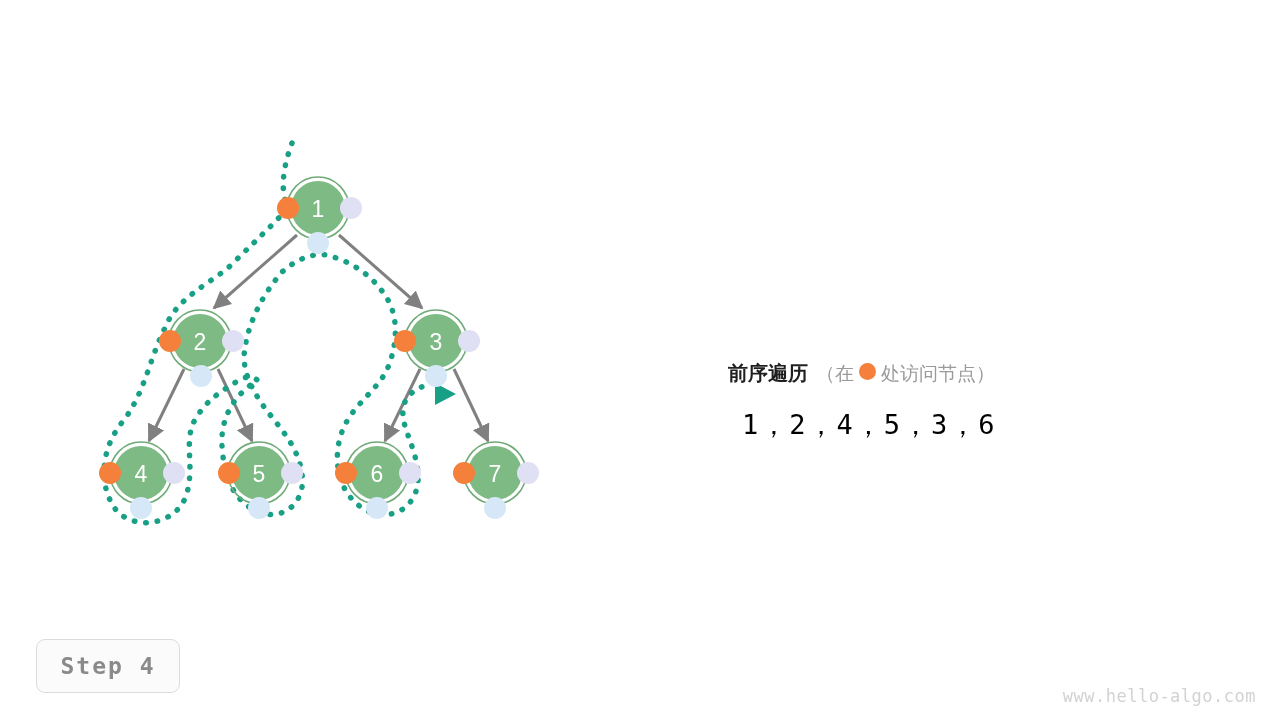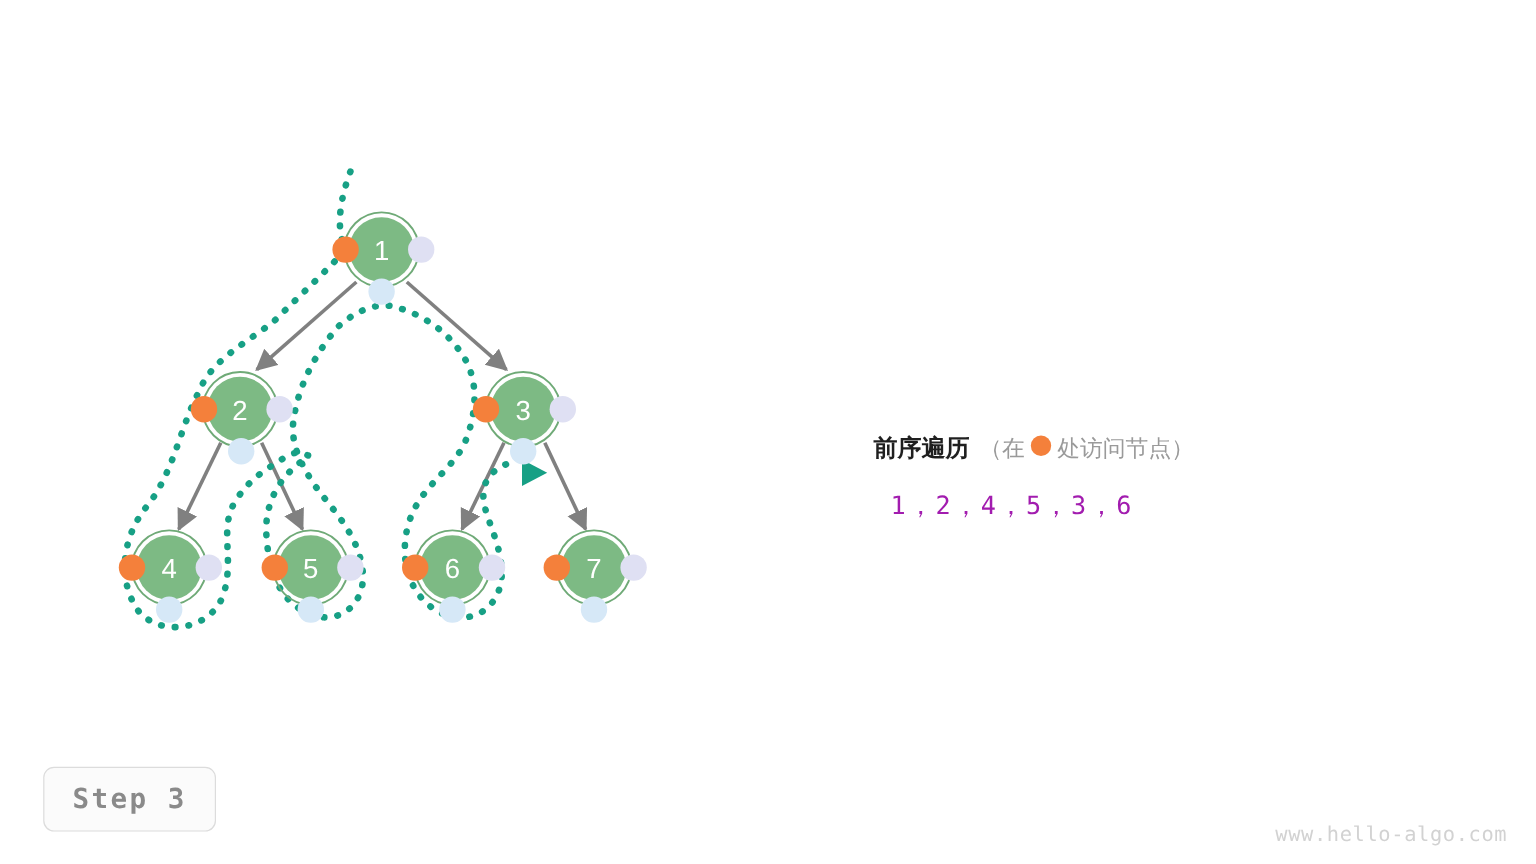--- a/index.html
+++ b/index.html
@@ -79,23 +79,23 @@
     height: 17px;
     border-radius: 50%;
     background: #f4803b;
     vertical-align: -2px;
     margin: 0 5px;
   }
   .traversal-seq {
     margin-top: 20px;
     margin-left: 14px;
     font-family: "DejaVu Sans Mono", "Liberation Mono", monospace;
-    font-size: 21px;
+    font-size: 27px;
     letter-spacing: 2px;
-    color: #a21caf;
+    color: #000000;
   }
 
   
   .step-badge {
     position: absolute;
     left: 36px;
     top: 639px;
     width: 144px;
     height: 54px;
     box-sizing: border-box;
@@ -242,15 +242,15 @@
 <div class="legend">
 </div>
 
 <div class="traversal-block">
   <div>
     <span class="traversal-title">前序遍历</span><span class="traversal-note">（在</span><span class="inline-dot"></span><span class="traversal-note" style="margin-left:0;">处访问节点）</span>
   </div>
   <div class="traversal-seq">1，2，4，5，3，6</div>
 </div>
 
-<div class="step-badge">Step 3</div>
+<div class="step-badge">Step 4</div>
 
 <div class="watermark">www.hello-algo.com</div>
 
 </body></html>

